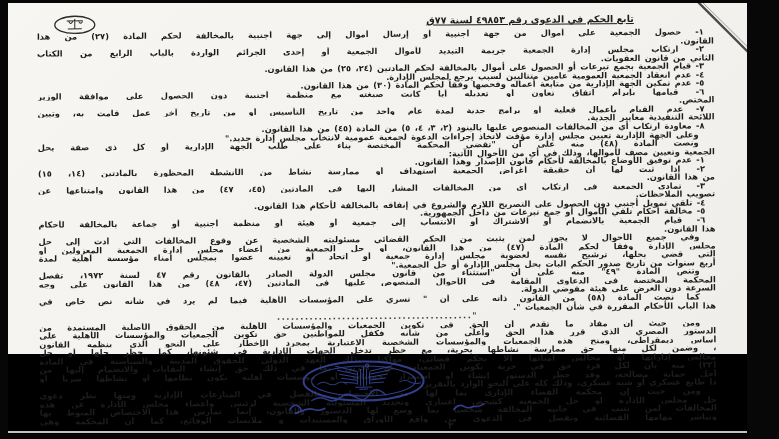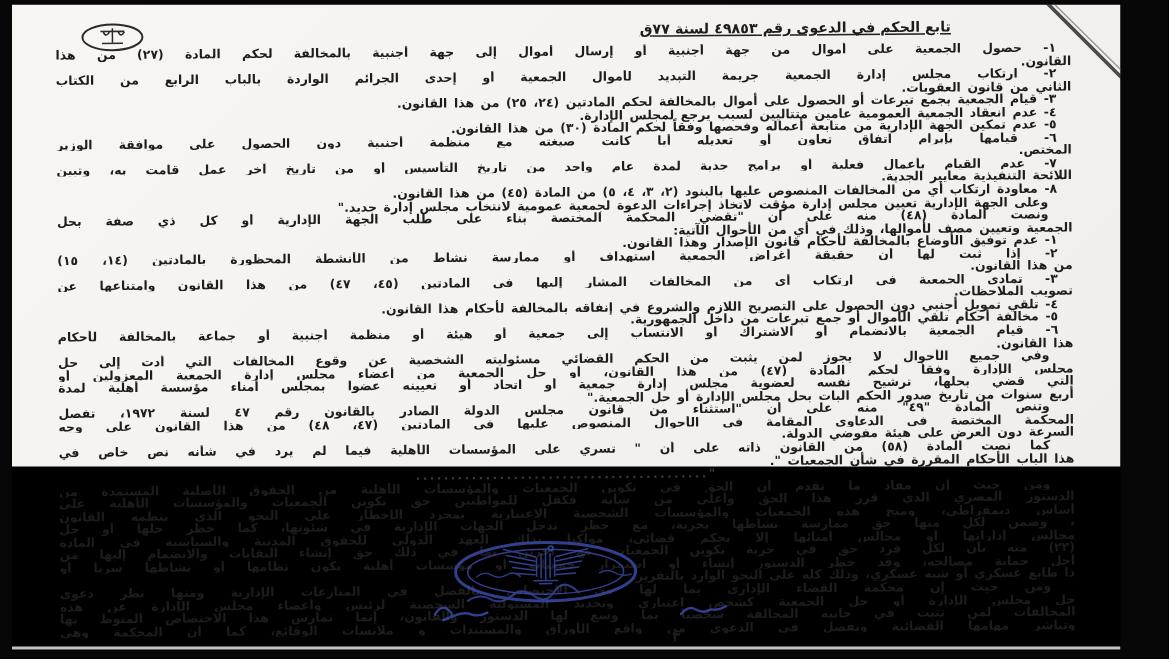--- a/index.html
+++ b/index.html
@@ -3,21 +3,21 @@
 <meta charset="utf-8">
 <style>
   html,body{margin:0;padding:0;}
   body{
     width:779px;height:439px;position:relative;overflow:hidden;
     background:#000;
     font-family:"DejaVu Sans",sans-serif;
   }
   
   .page{
-    position:absolute;left:8px;top:3px;width:739px;height:308px;
+    position:absolute;left:8px;top:3px;width:739px;height:351px;
     background:linear-gradient(135deg,#f7f6f2 0%,#f3f2ee 55%,#efeeea 100%);
     z-index:1;
   }
   .page-edge-shadow{
     position:absolute;left:0;top:428px;width:100%;height:2px;
     background:#c4c3bf;z-index:1;
   }
   .content{
     position:absolute;inset:0;
     transform:rotate(-0.45deg);

